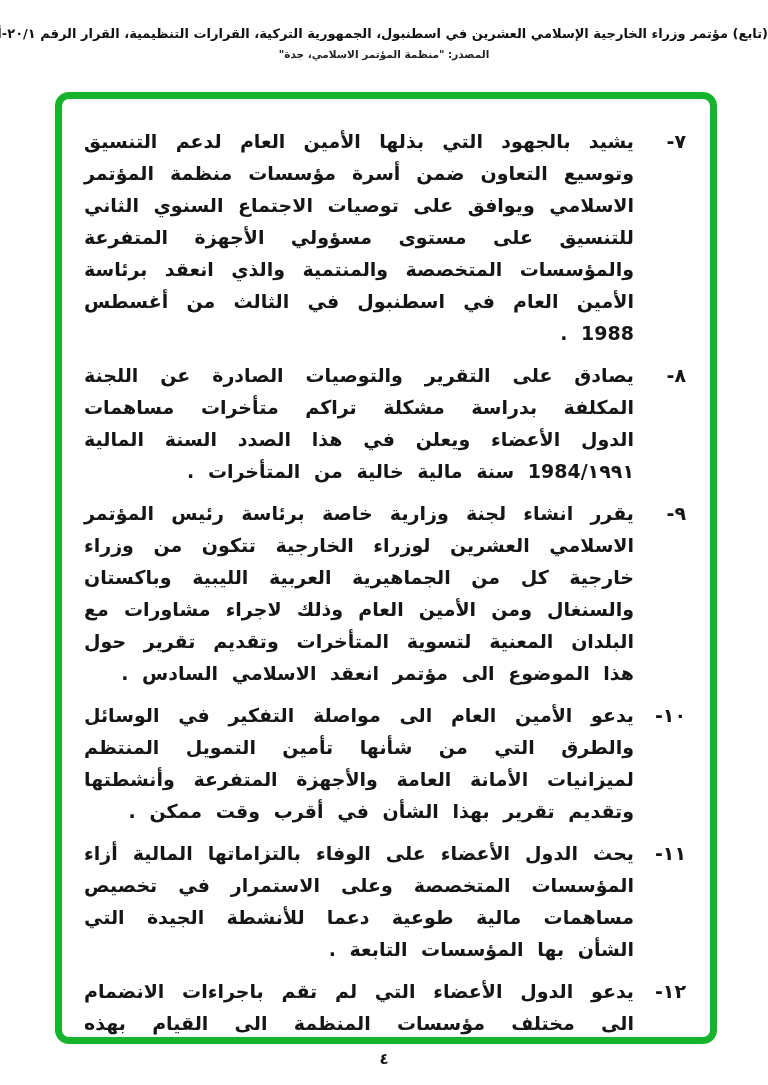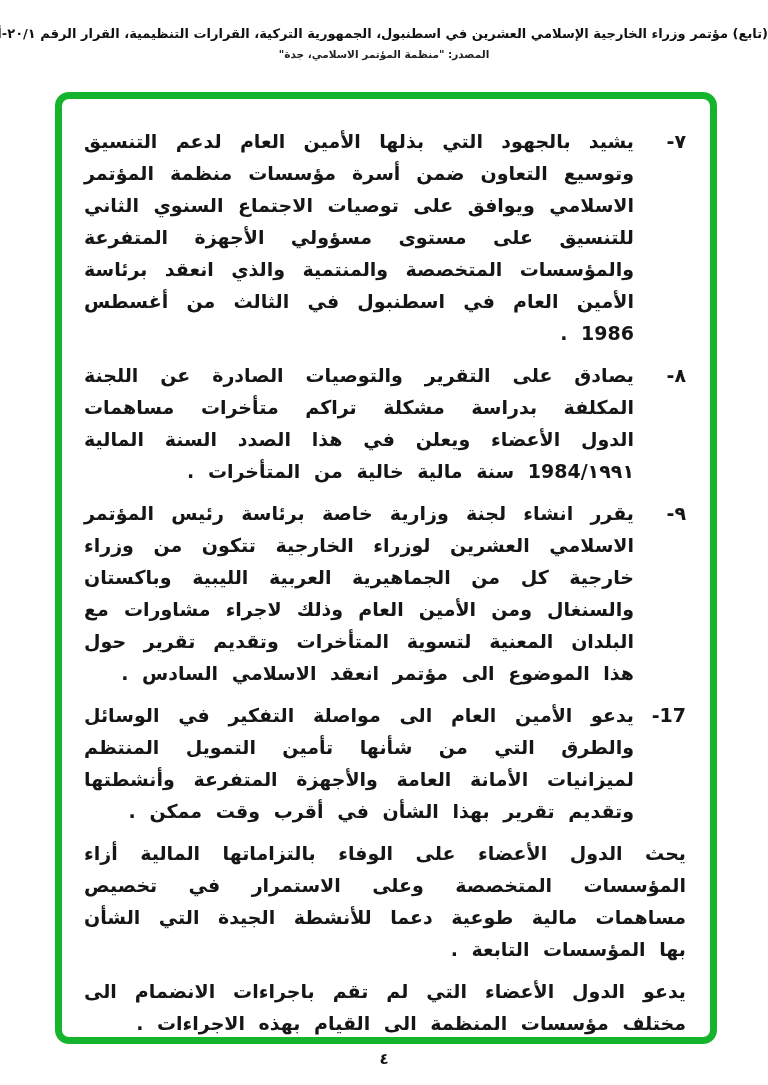--- a/index.html
+++ b/index.html
@@ -93,43 +93,45 @@
 
   <div class="doc-header">
     <div class="line1">(تابع) مؤتمر وزراء الخارجية الإسلامي العشرين في اسطنبول، الجمهورية التركية، القرارات التنظيمية، القرار الرقم ٢٠/١-أت</div>
     <div class="line2">المصدر: "منظمة المؤتمر الاسلامي، جدة"</div>
   </div>
 
   <div class="highlight-box" style="border-color: rgb(22, 179, 44);">
 
     <div class="res">
       <div class="num">-٧</div>
-      <div class="txt">يشيد بالجهود التي بذلها الأمين العام لدعم التنسيق وتوسيع التعاون ضمن أسرة مؤسسات منظمة المؤتمر الاسلامي ويوافق على توصيات الاجتماع السنوي الثاني للتنسيق على مستوى مسؤولي الأجهزة المتفرعة والمؤسسات المتخصصة والمنتمية والذي انعقد برئاسة الأمين العام في اسطنبول في الثالث من أغسطس 1986 .</div>
+      <div class="txt">يشيد بالجهود التي بذلها الأمين العام لدعم التنسيق وتوسيع التعاون ضمن أسرة مؤسسات منظمة المؤتمر الاسلامي ويوافق على توصيات الاجتماع السنوي الثاني للتنسيق على مستوى مسؤولي الأجهزة المتفرعة والمؤسسات المتخصصة والمنتمية والذي انعقد برئاسة الأمين العام في اسطنبول في الثالث من أغسطس 1988 .</div>
     </div>
 
     <div class="res">
       <div class="num">-٨</div>
       <div class="txt">يصادق على التقرير والتوصيات الصادرة عن اللجنة المكلفة بدراسة مشكلة تراكم متأخرات مساهمات الدول الأعضاء ويعلن في هذا الصدد السنة المالية 1984/١٩٩١ سنة مالية خالية من المتأخرات .</div>
     </div>
 
     <div class="res">
       <div class="num">-٩</div>
       <div class="txt">يقرر انشاء لجنة وزارية خاصة برئاسة رئيس المؤتمر الاسلامي العشرين لوزراء الخارجية تتكون من وزراء خارجية كل من الجماهيرية العربية الليبية وباكستان والسنغال ومن الأمين العام وذلك لاجراء مشاورات مع البلدان المعنية لتسوية المتأخرات وتقديم تقرير حول هذا الموضوع الى مؤتمر انعقد الاسلامي السادس .</div>
     </div>
 
     <div class="res">
-      <div class="num">-17</div>
+      <div class="num">-١٠</div>
       <div class="txt">يدعو الأمين العام الى مواصلة التفكير في الوسائل والطرق التي من شأنها تأمين التمويل المنتظم لميزانيات الأمانة العامة والأجهزة المتفرعة وأنشطتها وتقديم تقرير بهذا الشأن في أقرب وقت ممكن .</div>
     </div>
 
     <div class="res">
+      <div class="num">-١١</div>
       <div class="txt">يحث الدول الأعضاء على الوفاء بالتزاماتها المالية أزاء المؤسسات المتخصصة وعلى الاستمرار في تخصيص مساهمات مالية طوعية دعما للأنشطة الجيدة التي الشأن بها المؤسسات التابعة .</div>
     </div>
 
     <div class="res">
+      <div class="num">-١٢</div>
       <div class="txt">يدعو الدول الأعضاء التي لم تقم باجراءات الانضمام الى مختلف مؤسسات المنظمة الى القيام بهذه الاجراءات .</div>
     </div>
 
   </div>
 
   <div class="page-number">٤</div>
 
 </div>
 
 </body></html>

